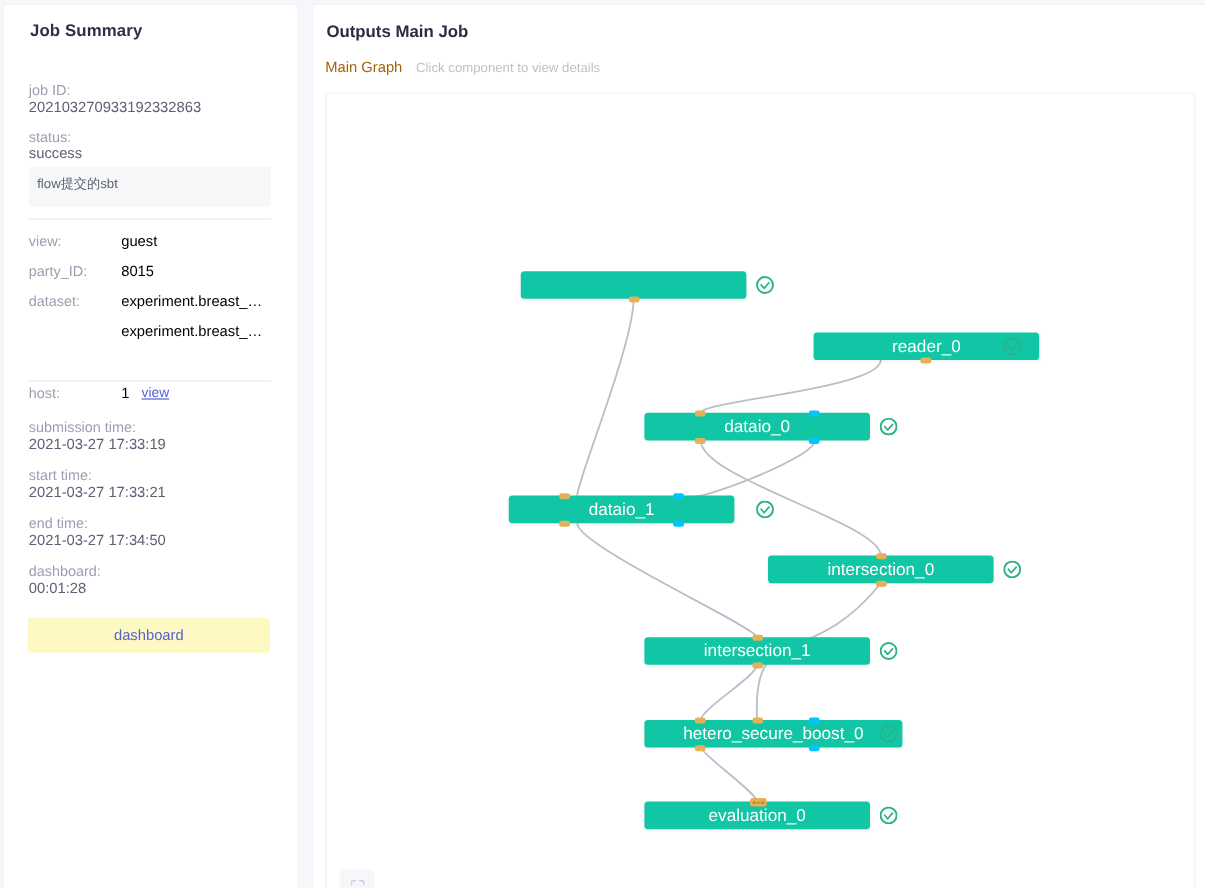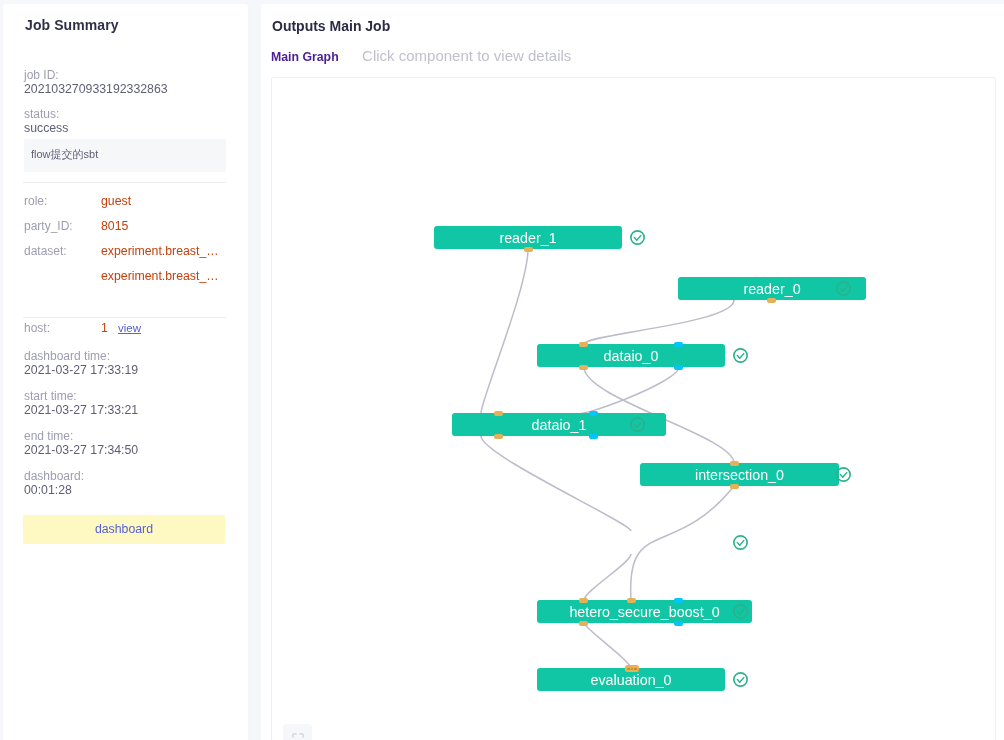--- a/index.html
+++ b/index.html
@@ -14,41 +14,41 @@
   .panel-title{position:absolute;left:22px;top:13px;font-size:14px;font-weight:bold;color:#2f2f48;
                line-height:16px;letter-spacing:0.1px;}
   .notes-box{position:absolute;left:0;top:14px;width:202px;height:33px;background:#f6f7f9;
              border-radius:2px;}
   .notes-text{position:absolute;left:7px;top:8px;font-size:11px;color:#5e5e75;line-height:14px;}
 
   .hr{position:absolute;left:20px;width:203px;height:1px;background:#ececf1;}
 
   .row{position:absolute;left:21px;height:14px;}
   .row-label{position:absolute;left:0;top:0;font-size:12px;color:#9d9db1;line-height:14px;}
-  .row-value{position:absolute;left:77px;top:0;font-size:12.3px;color:#c2410c;line-height:14px;
+  .row-value{position:absolute;left:77px;top:0;font-size:12.3px;color:#000000;line-height:14px;
              white-space:nowrap;overflow:hidden;text-overflow:ellipsis;max-width:122px;}
   .view-link{position:absolute;left:94px;top:0;font-size:11.5px;color:#5561d6;line-height:14px;
              text-decoration:underline;cursor:pointer;}
 
   .tblock{position:absolute;left:21px;}
   .tlabel{font-size:12px;color:#9d9db1;line-height:14px;margin-top:20px;}
   .tvalue{font-size:12.3px;color:#5e5e75;line-height:14px;}
 
   .dash-btn{position:absolute;left:20px;top:511px;width:202px;height:29px;background:#fef9c3;
             border-radius:2px;cursor:pointer;}
   .dash-btn span{position:absolute;left:0;right:0;top:7px;text-align:center;font-size:12.3px;
                  line-height:14px;color:#5561d6;}
 
   
   .right-card{position:absolute;left:261px;top:4px;width:760px;height:760px;background:#fff;
               border-radius:2px;box-shadow:0 0 1px rgba(0,0,0,0.05);}
   .right-title{position:absolute;left:11px;top:14px;font-size:14px;line-height:16px;font-weight:bold;color:#2b2b45;}
   .tab-row{position:absolute;left:10px;top:45px;line-height:14px;}
-  .tab-main{font-size:12.3px;font-weight:bold;color:#4c1d95;margin-top:19px;}
-  .tab-hint{font-size:15px;color:#c0c0cd;margin-left:19px;}
+  .tab-main{font-size:12.3px;font-weight:normal;color:#a16207;margin-top:19px;}
+  .tab-hint{font-size:11px;color:#c0c0cd;margin-left:7px;}
   .graph-box{position:absolute;left:10px;top:73px;width:723px;height:666px;background:#fff;
              border:1px solid #eff1f5;border-radius:2px;overflow:hidden;}
   .graph-inner{position:absolute;left:0;top:0;width:723px;height:666px;}
 
   
   .node{position:absolute;height:23px;background:#11c6a4;border-radius:3px;cursor:pointer;
         box-shadow:0 1px 2px rgba(0,0,0,0.05);}
   .node-label{position:absolute;left:0;right:0;top:4px;text-align:center;color:#fff;font-size:14.3px;
               line-height:17px;white-space:nowrap;}
   .handle{position:absolute;width:9px;height:5px;border-radius:2px;background:#e4b158;z-index:3;}
@@ -83,21 +83,21 @@
       <div class="tlabel">notes:</div>
       <div class="notes-box">
         <div class="notes-text">flow提交的sbt</div>
       </div>
     </div>
 
     <div class="hr" style="top:178px"></div>
 
     <div id="rows">
         <div class="row" style="top: 190px; width: 202px;">
-          <div class="row-label">role:</div>
+          <div class="row-label">view:</div>
           <div class="row-value">guest</div>
         </div>
         <div class="row" style="top: 215px; width: 202px;">
           <div class="row-label">party_ID:</div>
           <div class="row-value">8015</div>
         </div>
         <div class="row" style="top: 240px; width: 202px;">
           <div class="row-label">dataset:</div>
           <div class="row-value">experiment.breast_…</div>
         </div>
@@ -109,21 +109,21 @@
           <div class="row-label">host:</div>
           <div class="row-value">1</div>
           <span class="view-link">view</span>
         </div>
       </div>
 
     <div class="hr" style="top:313px"></div>
 
     <div id="times">
         <div class="tblock" style="top: 325px;">
-          <div class="tlabel">dashboard time:</div>
+          <div class="tlabel">submission time:</div>
           <div class="tvalue">2021-03-27 17:33:19</div>
         </div>
         <div class="tblock" style="top: 365px;">
           <div class="tlabel">start time:</div>
           <div class="tvalue">2021-03-27 17:33:21</div>
         </div>
         <div class="tblock" style="top: 405px;">
           <div class="tlabel">end time:</div>
           <div class="tvalue">2021-03-27 17:34:50</div>
         </div>
@@ -150,21 +150,20 @@
             <path d="M256,171 C256,209 209,322 209,335" fill="none" stroke="#bcbccb" stroke-width="1.5"></path>
             <path d="M462,222 C462,246 312,256 312,266" fill="none" stroke="#bcbccb" stroke-width="1.5"></path>
             <path d="M407,289 C407,304 304,342 304,335" fill="none" stroke="#bcbccb" stroke-width="1.5"></path>
             <path d="M312,289 C312,321 462,358 462,385" fill="none" stroke="#bcbccb" stroke-width="1.5"></path>
             <path d="M209,358 C209,377 359,445 359,453" fill="none" stroke="#bcbccb" stroke-width="1.5"></path>
             <path d="M462,408 C402,483 354,437 359,522" fill="none" stroke="#bcbccb" stroke-width="1.5"></path>
             <path d="M359,476 C359,485 312,513 312,522" fill="none" stroke="#bcbccb" stroke-width="1.5"></path>
             <path d="M312,545 C312,550 359,583 359,590" fill="none" stroke="#bcbccb" stroke-width="1.5"></path>
           </svg>
       <div class="node" style="left: 162px; top: 148px; width: 188px;">
-            <div class="node-label">reader_1</div>
             <div class="handle" style="left: 89.5px; top: 21px;"></div>
           </div>
           <svg class="status-ico" viewBox="0 0 16 16" width="15" height="15" style="left: 358px; top: 152px;">
             <circle cx="8" cy="8" r="7.1" fill="none" stroke="#2cb28a" stroke-width="1.75"></circle>
             <path d="M4.6 7.9 L7.2 11.0 L11.5 6.0" fill="none" stroke="#2cb28a" stroke-width="1.55" stroke-linecap="round" stroke-linejoin="round"></path>
           </svg>
           <div class="node" style="left: 368px; top: 199px; width: 188px; margin-left: 38px;">
             <div class="node-label">reader_0</div>
             <div class="handle" style="left: 88.5px; top: 21px;"></div>
           </div>
@@ -176,40 +175,45 @@
             <div class="node-label">dataio_0</div>
             <div class="handle" style="left: 41.5px; top: -2px;"></div>
             <div class="handle blue" style="left: 136.5px; top: -2px;"></div>
             <div class="handle" style="left: 41.5px; top: 21px;"></div>
             <div class="handle blue" style="left: 136.5px; top: 21px;"></div>
           </div>
           <svg class="status-ico" viewBox="0 0 16 16" width="15" height="15" style="left: 461px; top: 270px;">
             <circle cx="8" cy="8" r="7.1" fill="none" stroke="#2cb28a" stroke-width="1.75"></circle>
             <path d="M4.6 7.9 L7.2 11.0 L11.5 6.0" fill="none" stroke="#2cb28a" stroke-width="1.55" stroke-linecap="round" stroke-linejoin="round"></path>
           </svg>
-          <div class="node" style="left: 180px; top: 335px; width: 214px;">
+          <div class="node" style="left: 152px; top: 335px; width: 188px;">
             <div class="node-label">dataio_1</div>
             <div class="handle" style="left: 41.5px; top: -2px;"></div>
             <div class="handle blue" style="left: 136.5px; top: -2px;"></div>
             <div class="handle" style="left: 41.5px; top: 21px;"></div>
             <div class="handle blue" style="left: 136.5px; top: 21px;"></div>
           </div>
           <svg class="status-ico" viewBox="0 0 16 16" width="15" height="15" style="left: 358px; top: 339px;">
             <circle cx="8" cy="8" r="7.1" fill="none" stroke="#2cb28a" stroke-width="1.75"></circle>
             <path d="M4.6 7.9 L7.2 11.0 L11.5 6.0" fill="none" stroke="#2cb28a" stroke-width="1.55" stroke-linecap="round" stroke-linejoin="round"></path>
           </svg>
-          <div class="node" style="left: 368px; top: 385px; width: 188px; padding-left: 11px;">
+          <div class="node" style="left: 368px; top: 385px; width: 188px;">
             <div class="node-label">intersection_0</div>
             <div class="handle" style="left: 89.5px; top: -2px;"></div>
             <div class="handle" style="left: 89.5px; top: 21px;"></div>
           </div>
           <svg class="status-ico" viewBox="0 0 16 16" width="15" height="15" style="left: 564px; top: 389px;">
             <circle cx="8" cy="8" r="7.1" fill="none" stroke="#2cb28a" stroke-width="1.75"></circle>
             <path d="M4.6 7.9 L7.2 11.0 L11.5 6.0" fill="none" stroke="#2cb28a" stroke-width="1.55" stroke-linecap="round" stroke-linejoin="round"></path>
           </svg>
+          <div class="node" style="left: 265px; top: 453px; width: 188px;">
+            <div class="node-label">intersection_1</div>
+            <div class="handle" style="left: 89.5px; top: -2px;"></div>
+            <div class="handle" style="left: 89.5px; top: 21px;"></div>
+          </div>
           <svg class="status-ico" viewBox="0 0 16 16" width="15" height="15" style="left: 461px; top: 457px;">
             <circle cx="8" cy="8" r="7.1" fill="none" stroke="#2cb28a" stroke-width="1.75"></circle>
             <path d="M4.6 7.9 L7.2 11.0 L11.5 6.0" fill="none" stroke="#2cb28a" stroke-width="1.55" stroke-linecap="round" stroke-linejoin="round"></path>
           </svg>
           <div class="node" style="left: 265px; top: 522px; width: 215px;">
             <div class="node-label">hetero_secure_boost_0</div>
             <div class="handle" style="left: 41.5px; top: -2px;"></div>
             <div class="handle" style="left: 89.5px; top: -2px;"></div>
             <div class="handle blue" style="left: 136.5px; top: -2px;"></div>
             <div class="handle" style="left: 41.5px; top: 21px;"></div>

